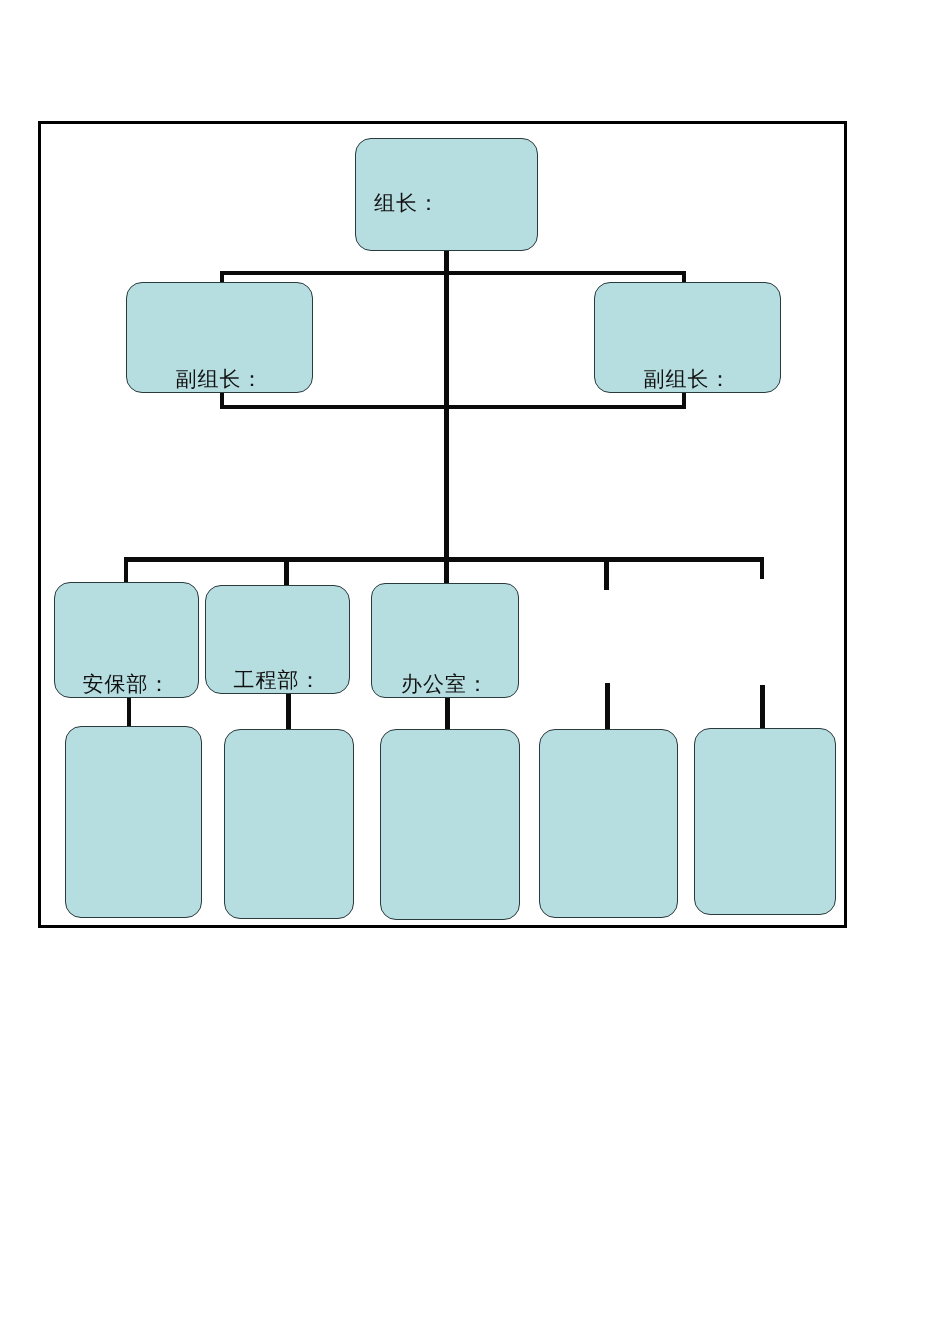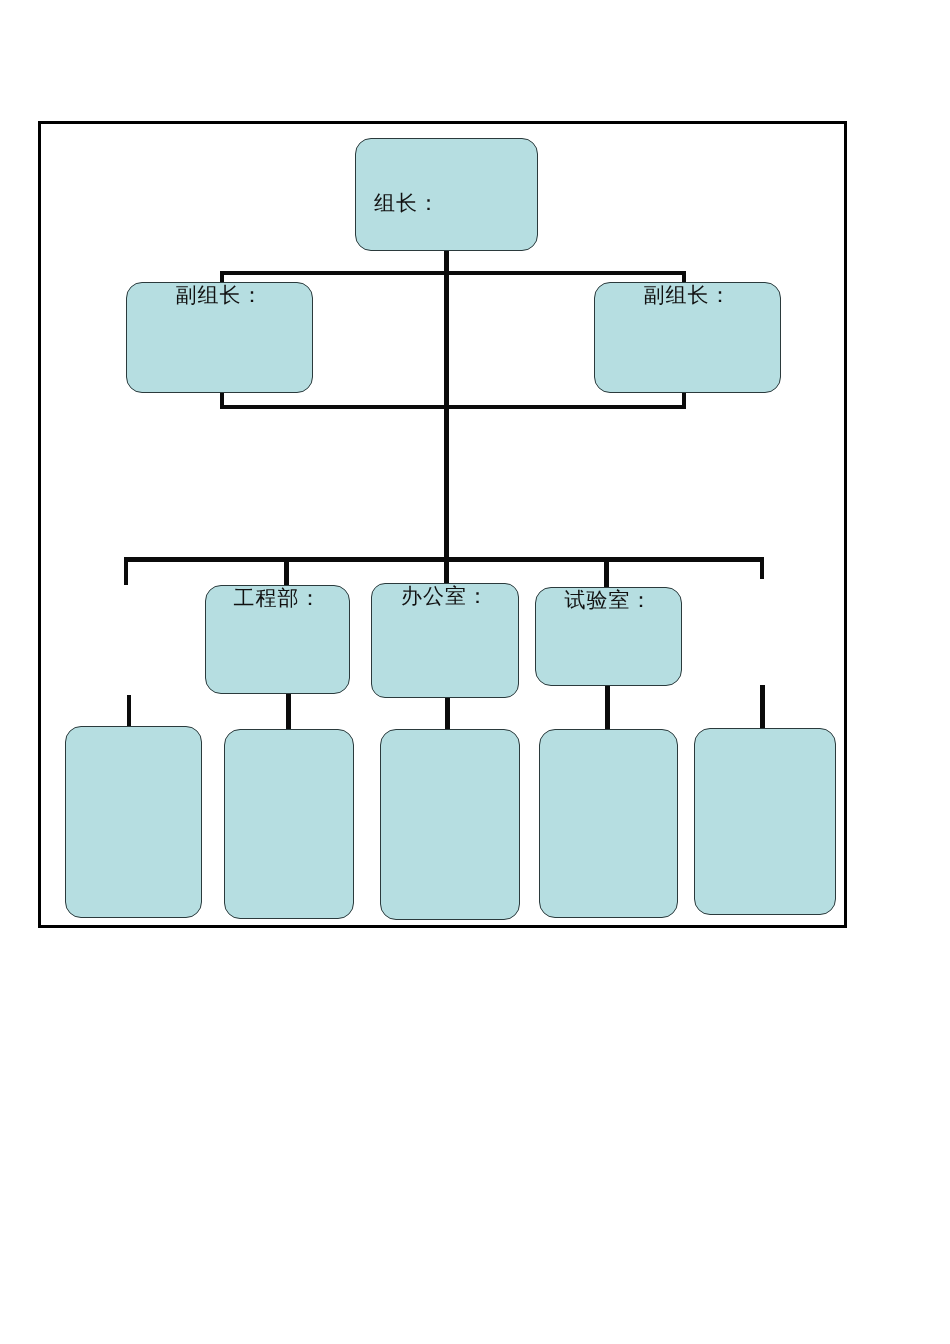--- a/index.html
+++ b/index.html
@@ -41,21 +41,21 @@
   .conn-h { height: 4px; }
 
   
   .node {
     position: absolute;
     box-sizing: border-box;
     background: #b6dee1;
     border: 1.4px solid #2b3a3c;
     border-radius: 16px;
     display: flex;
-    align-items: flex-start;
+    align-items: flex-end;
     justify-content: center;
     z-index: 3;
   }
   .node .label {
     font-size: 21px;
     color: #111111;
     letter-spacing: 1px;
     line-height: 1.2;
     white-space: nowrap;
     font-family: "Liberation Serif", "DejaVu Serif", serif;
@@ -128,32 +128,32 @@
     </div>
 
     <div class="node" style="left:85px; top:158px; width:187px; height:111px;">
       <span class="label">副组长：</span>
     </div>
 
     <div class="node" style="left:553px; top:158px; width:187px; height:111px;">
       <span class="label">副组长：</span>
     </div>
 
+    <div class="node" style="left:13px; top:458px; width:145px; height:116px;">
+      <span class="label">安保部：</span>
+    </div>
 
     <div class="node" style="left:164px; top:461px; width:145px; height:109px;">
       <span class="label">工程部：</span>
     </div>
 
     <div class="node" style="left:330px; top:459px; width:148px; height:115px;border-radius:14px;">
       <span class="label">办公室：</span>
     </div>
 
-    <div class="node" style="left:494px; top:463px; width:147px; height:99px;">
-      <span class="label">试验室：</span>
-    </div>
 
 
     <div class="node blank" style="left:24px; top:602px; width:137px; height:192px;">
       
     </div>
 
     <div class="node blank" style="left:183px; top:605px; width:130px; height:190px;">
       
     </div>
 

